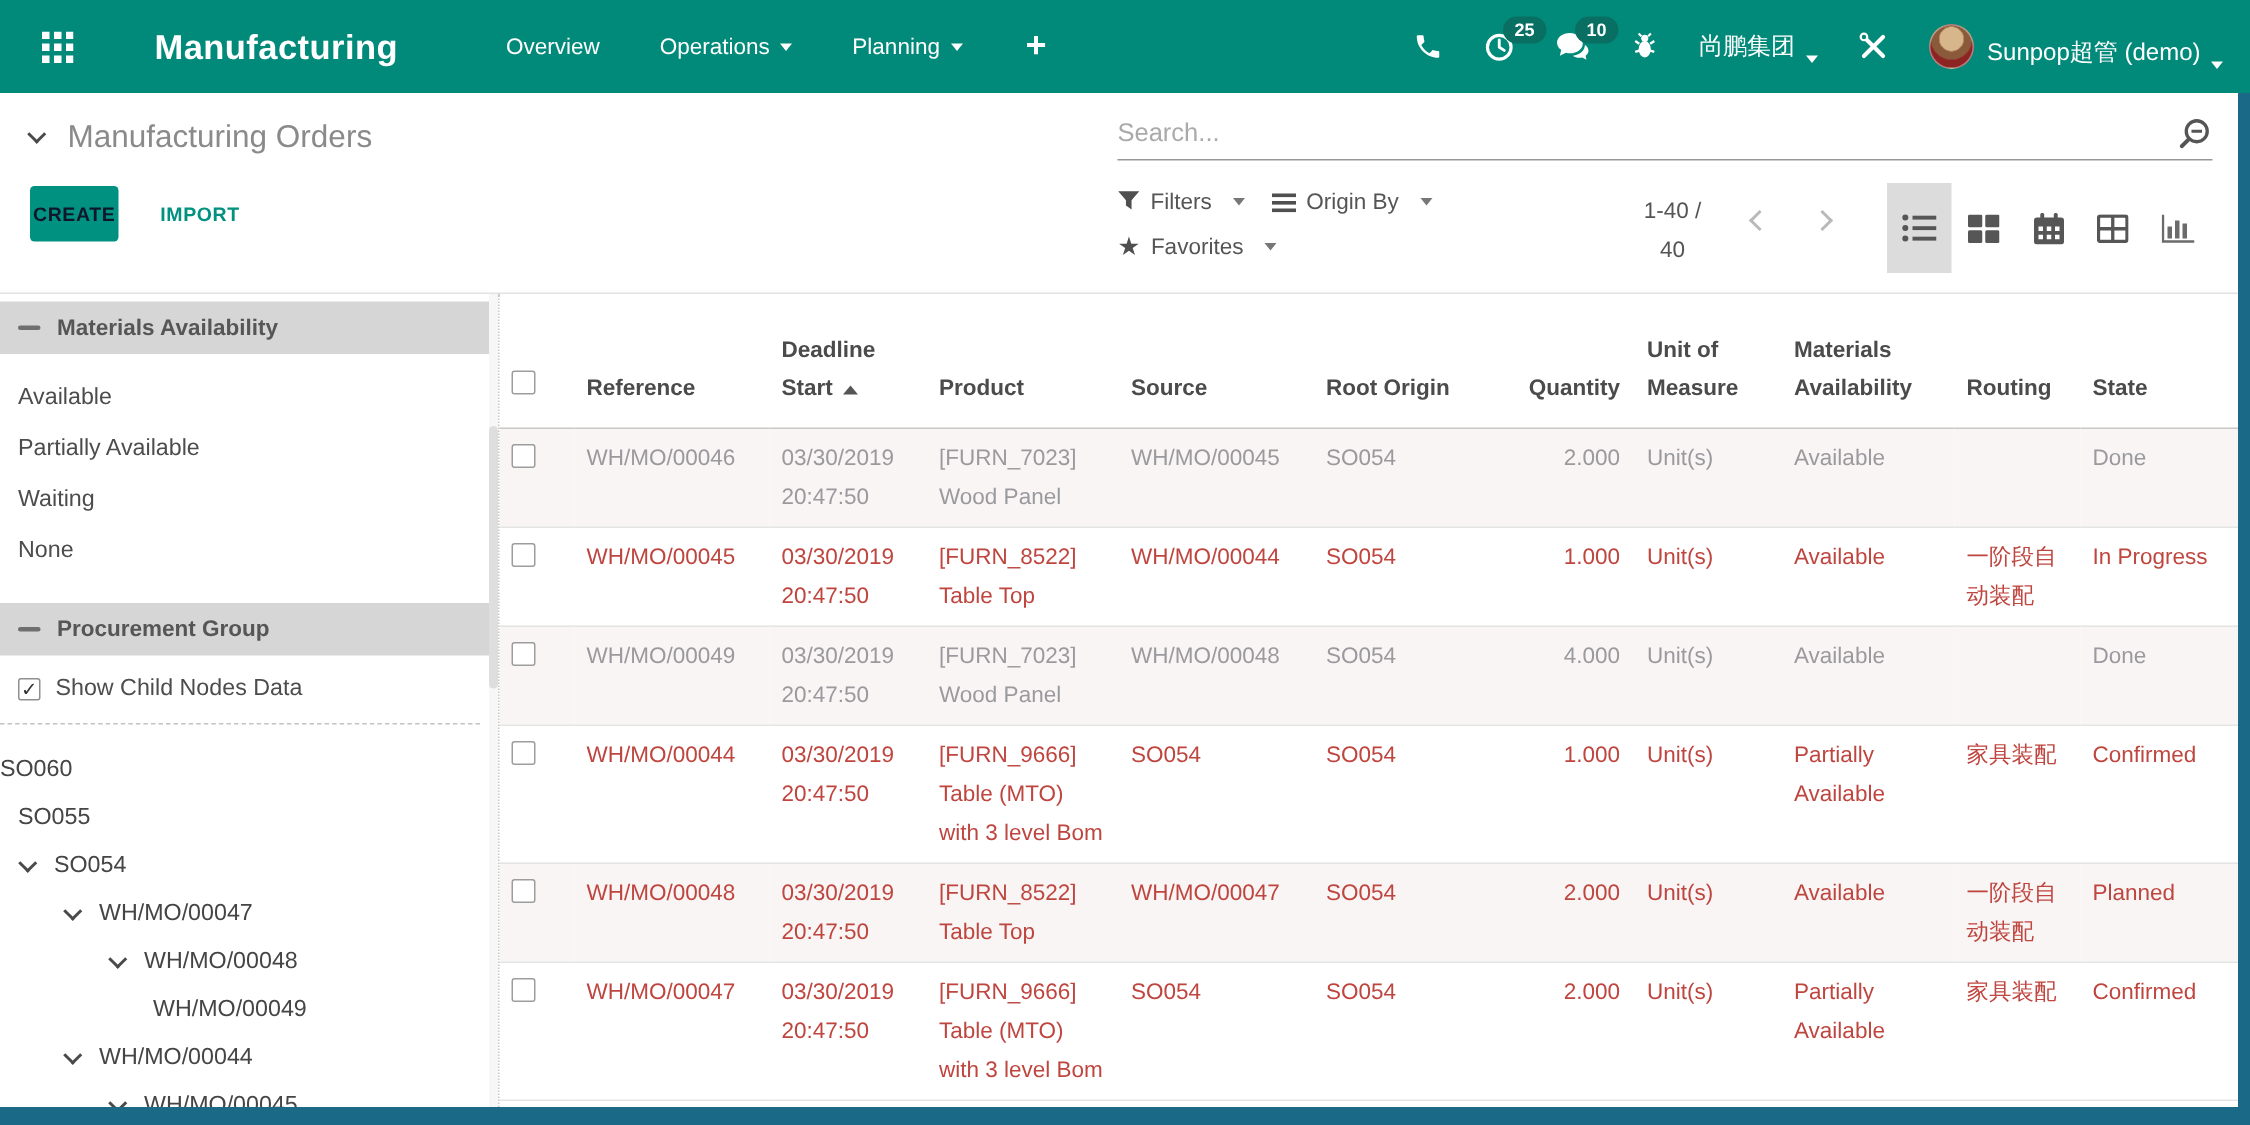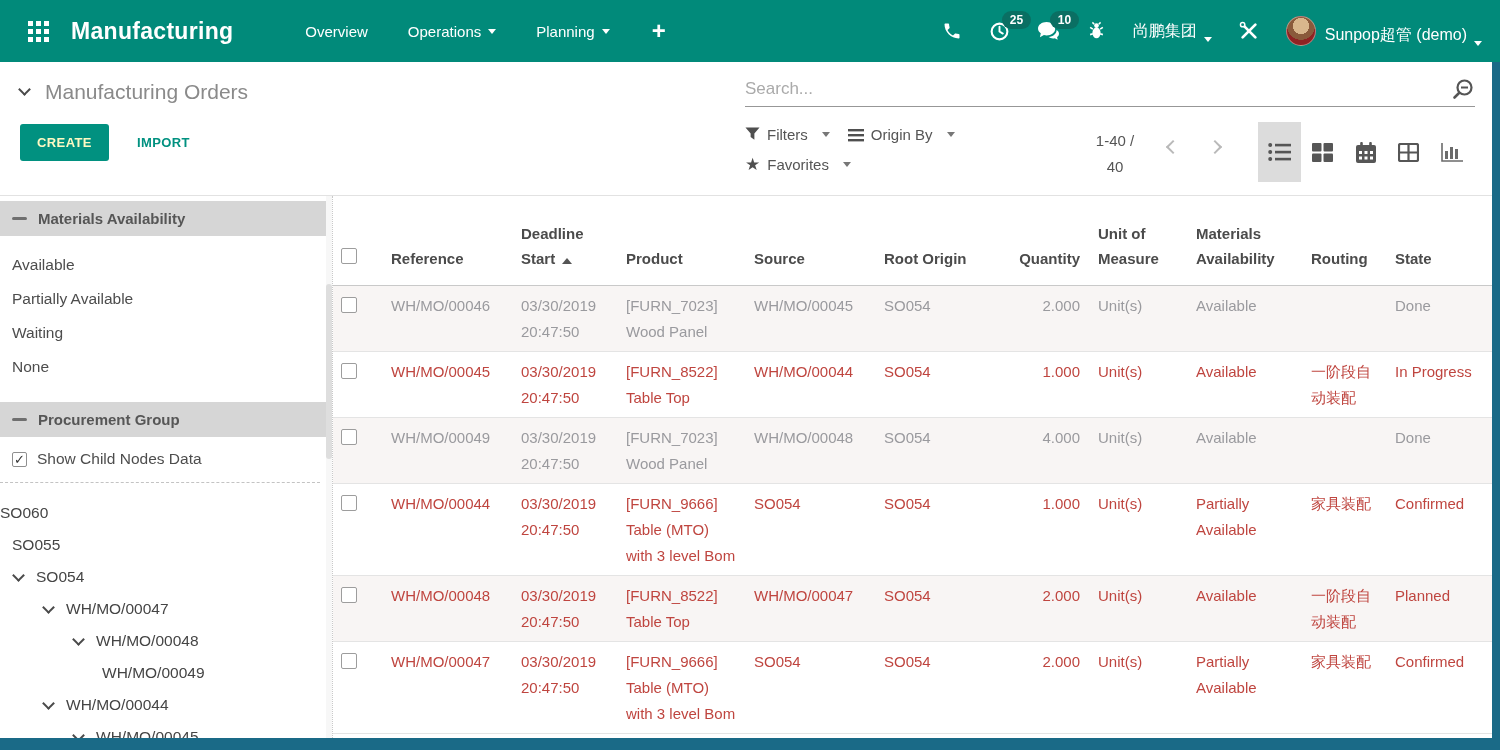--- a/index.html
+++ b/index.html
@@ -3,21 +3,21 @@
 <meta charset="utf-8">
 <style>
   * { margin:0; padding:0; box-sizing:border-box; }
   html,body { width:1500px; height:750px; overflow:hidden; }
   body { font-family:"Liberation Sans","DejaVu Sans",sans-serif; background:#fff; position:relative; }
 
   
   .navbar { position:absolute; top:0; left:0; width:1500px; height:62px; background:#018a7a;
             display:flex; align-items:center; color:#fff; padding:0 18px; z-index:5; }
   .apps-icon { margin:0 22px 0 10px; cursor:pointer; display:flex; }
-  .brand { font-size:23px; font-weight:bold; margin-right:72px; letter-spacing:.3px; }
+  .brand { font-size:23px; font-weight:bold; margin-right:72px; letter-spacing:.3px;margin-left:32px; }
   .nav-menus { display:flex; gap:40px; font-size:15px; align-items:center; }
   .nav-item { display:flex; align-items:center; cursor:pointer; }
   .caret { width:0; height:0; border-left:4px solid transparent; border-right:4px solid transparent;
            border-top:5px solid currentColor; display:inline-block; margin-left:7px; }
   .nav-plus { font-size:24px; font-weight:bold; margin-left:42px; cursor:pointer; line-height:1; }
   .systray { margin-left:auto; display:flex; align-items:center; gap:27px; font-size:16px; }
   .tray-btn { position:relative; display:flex; align-items:center; cursor:pointer; }
   .badge { position:absolute; top:-10px; left:13px; background:#0a6f63; color:#fff; border-radius:11px;
            padding:2px 8px; font-size:12px; line-height:14px; font-weight:bold; }
   .menu-txt { display:flex; align-items:flex-end; cursor:pointer; }
@@ -26,22 +26,22 @@
             border:1px solid rgba(255,255,255,.4); }
 
   
   .control-panel { position:absolute; top:62px; left:0; width:1492px; height:133px; background:#fff; }
   .breadcrumb { position:absolute; left:20px; top:80px; top:18px; display:flex; align-items:center; gap:16px;
                 font-size:21px; color:#8a8a8a; cursor:pointer; }
   .chev { display:inline-block; width:9px; height:9px; border-left:2px solid #4a4a4a;
           border-bottom:2px solid #4a4a4a; transform:rotate(-45deg); }
   .bc-chev { margin-top:-5px; }
   .cp-buttons { position:absolute; left:20px; top:62px; display:flex; align-items:center; gap:28px; }
-  .btn-create { background:#019180; color:#fef9c3; border:none; font-weight:bold; font-size:13px;
-                padding:11px 17px; border-radius:3px; letter-spacing:.4px; cursor:pointer;
+  .btn-create { background:#019180; color:#0f172a; border:none; font-weight:bold; font-size:13px;
+                padding:11px 2px; border-radius:3px; letter-spacing:.4px; cursor:pointer;
                 font-family:inherit; }
   .btn-import { background:none; border:none; color:#019180; font-weight:bold; font-size:13px;
                 letter-spacing:.4px; cursor:pointer; font-family:inherit; }
 
   .search-area { position:absolute; left:745px; top:13px; width:730px; }
   .search-input { width:100%; border:none; border-bottom:1px solid #979797; outline:none;
                   font-size:17px; padding:4px 34px 7px 0; color:#555; font-family:inherit; background:transparent; }
   .search-input::placeholder { color:#aaa; }
   .search-mag { position:absolute; right:0; top:2px; cursor:pointer; }
 

